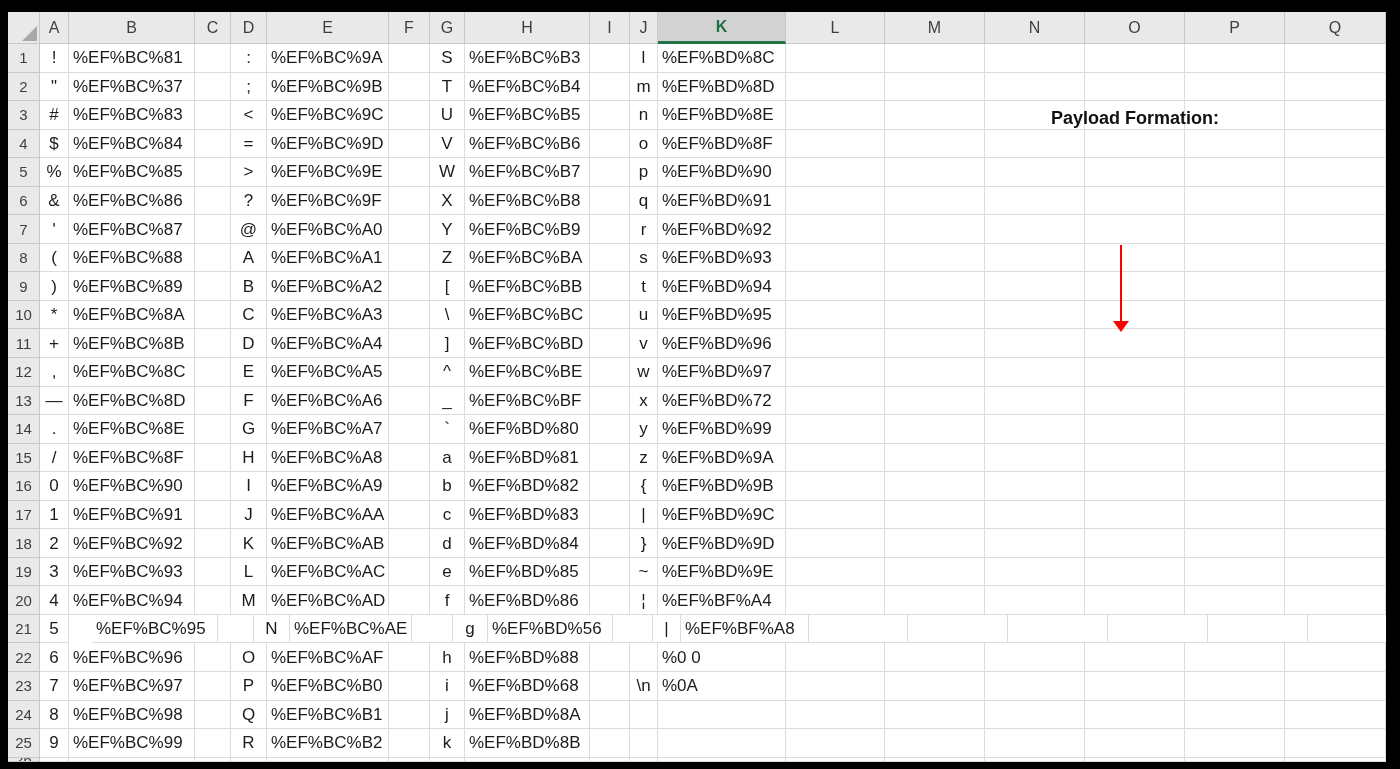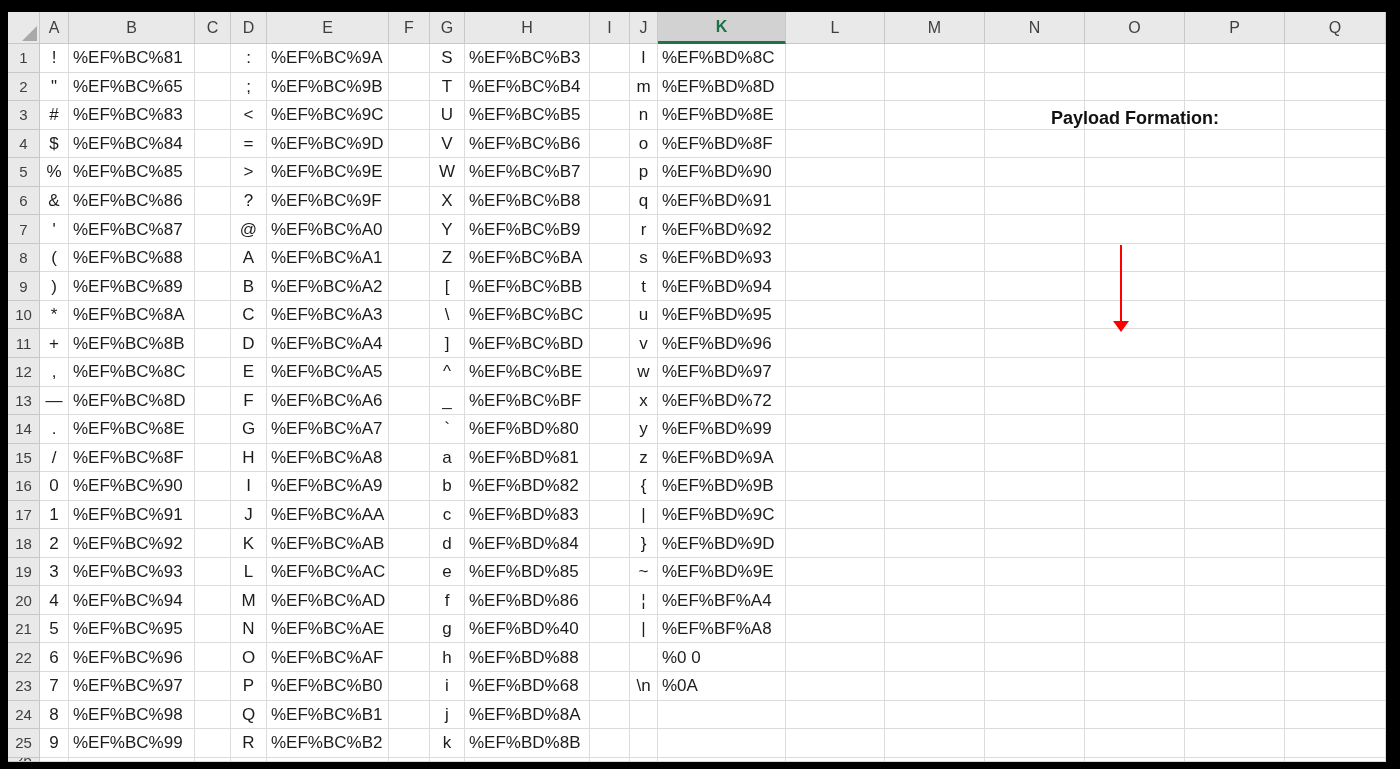--- a/index.html
+++ b/index.html
@@ -122,21 +122,21 @@
           <div class="cell blank" style="width: 99px;"></div>
           <div class="cell blank" style="width: 100px;"></div>
           <div class="cell blank" style="width: 100px;"></div>
           <div class="cell blank" style="width: 100px;"></div>
           <div class="cell blank" style="width: 100px;"></div>
           <div class="cell blank" style="width: 101px;"></div>
         </div>
         <div class="row">
           <div class="cell rowhdr" style="width: 32px;">2</div>
           <div class="cell char" style="width: 29px;">"</div>
-          <div class="cell code" style="width: 126px;">%EF%BC%65</div>
+          <div class="cell code" style="width: 126px;">%EF%BC%37</div>
           <div class="cell blank" style="width: 36px;"></div>
           <div class="cell char" style="width: 36px;">;</div>
           <div class="cell code" style="width: 122px;">%EF%BC%9B</div>
           <div class="cell blank" style="width: 41px;"></div>
           <div class="cell char" style="width: 35px;">T</div>
           <div class="cell code" style="width: 125px;">%EF%BC%B4</div>
           <div class="cell blank" style="width: 40px;"></div>
           <div class="cell char" style="width: 28px;">m</div>
           <div class="cell code" style="width: 128px;">%EF%BD%8D</div>
           <div class="cell blank" style="width: 99px;"></div>
@@ -502,27 +502,27 @@
           <div class="cell blank" style="width: 99px;"></div>
           <div class="cell blank" style="width: 100px;"></div>
           <div class="cell blank" style="width: 100px;"></div>
           <div class="cell blank" style="width: 100px;"></div>
           <div class="cell blank" style="width: 100px;"></div>
           <div class="cell blank" style="width: 101px;"></div>
         </div>
         <div class="row">
           <div class="cell rowhdr" style="width: 32px;">21</div>
           <div class="cell char" style="width: 29px;">5</div>
-          <div class="cell code" style="width: 126px;">%EF%BC%95</div>
+          <div class="cell code" style="width: 126px; margin-left: 23px;">%EF%BC%95</div>
           <div class="cell blank" style="width: 36px;"></div>
           <div class="cell char" style="width: 36px;">N</div>
           <div class="cell code" style="width: 122px;">%EF%BC%AE</div>
           <div class="cell blank" style="width: 41px;"></div>
           <div class="cell char" style="width: 35px;">g</div>
-          <div class="cell code" style="width: 125px;">%EF%BD%40</div>
+          <div class="cell code" style="width: 125px;">%EF%BD%56</div>
           <div class="cell blank" style="width: 40px;"></div>
           <div class="cell char" style="width: 28px;">|</div>
           <div class="cell code" style="width: 128px;">%EF%BF%A8</div>
           <div class="cell blank" style="width: 99px;"></div>
           <div class="cell blank" style="width: 100px;"></div>
           <div class="cell blank" style="width: 100px;"></div>
           <div class="cell blank" style="width: 100px;"></div>
           <div class="cell blank" style="width: 100px;"></div>
           <div class="cell blank" style="width: 101px;"></div>
         </div>

